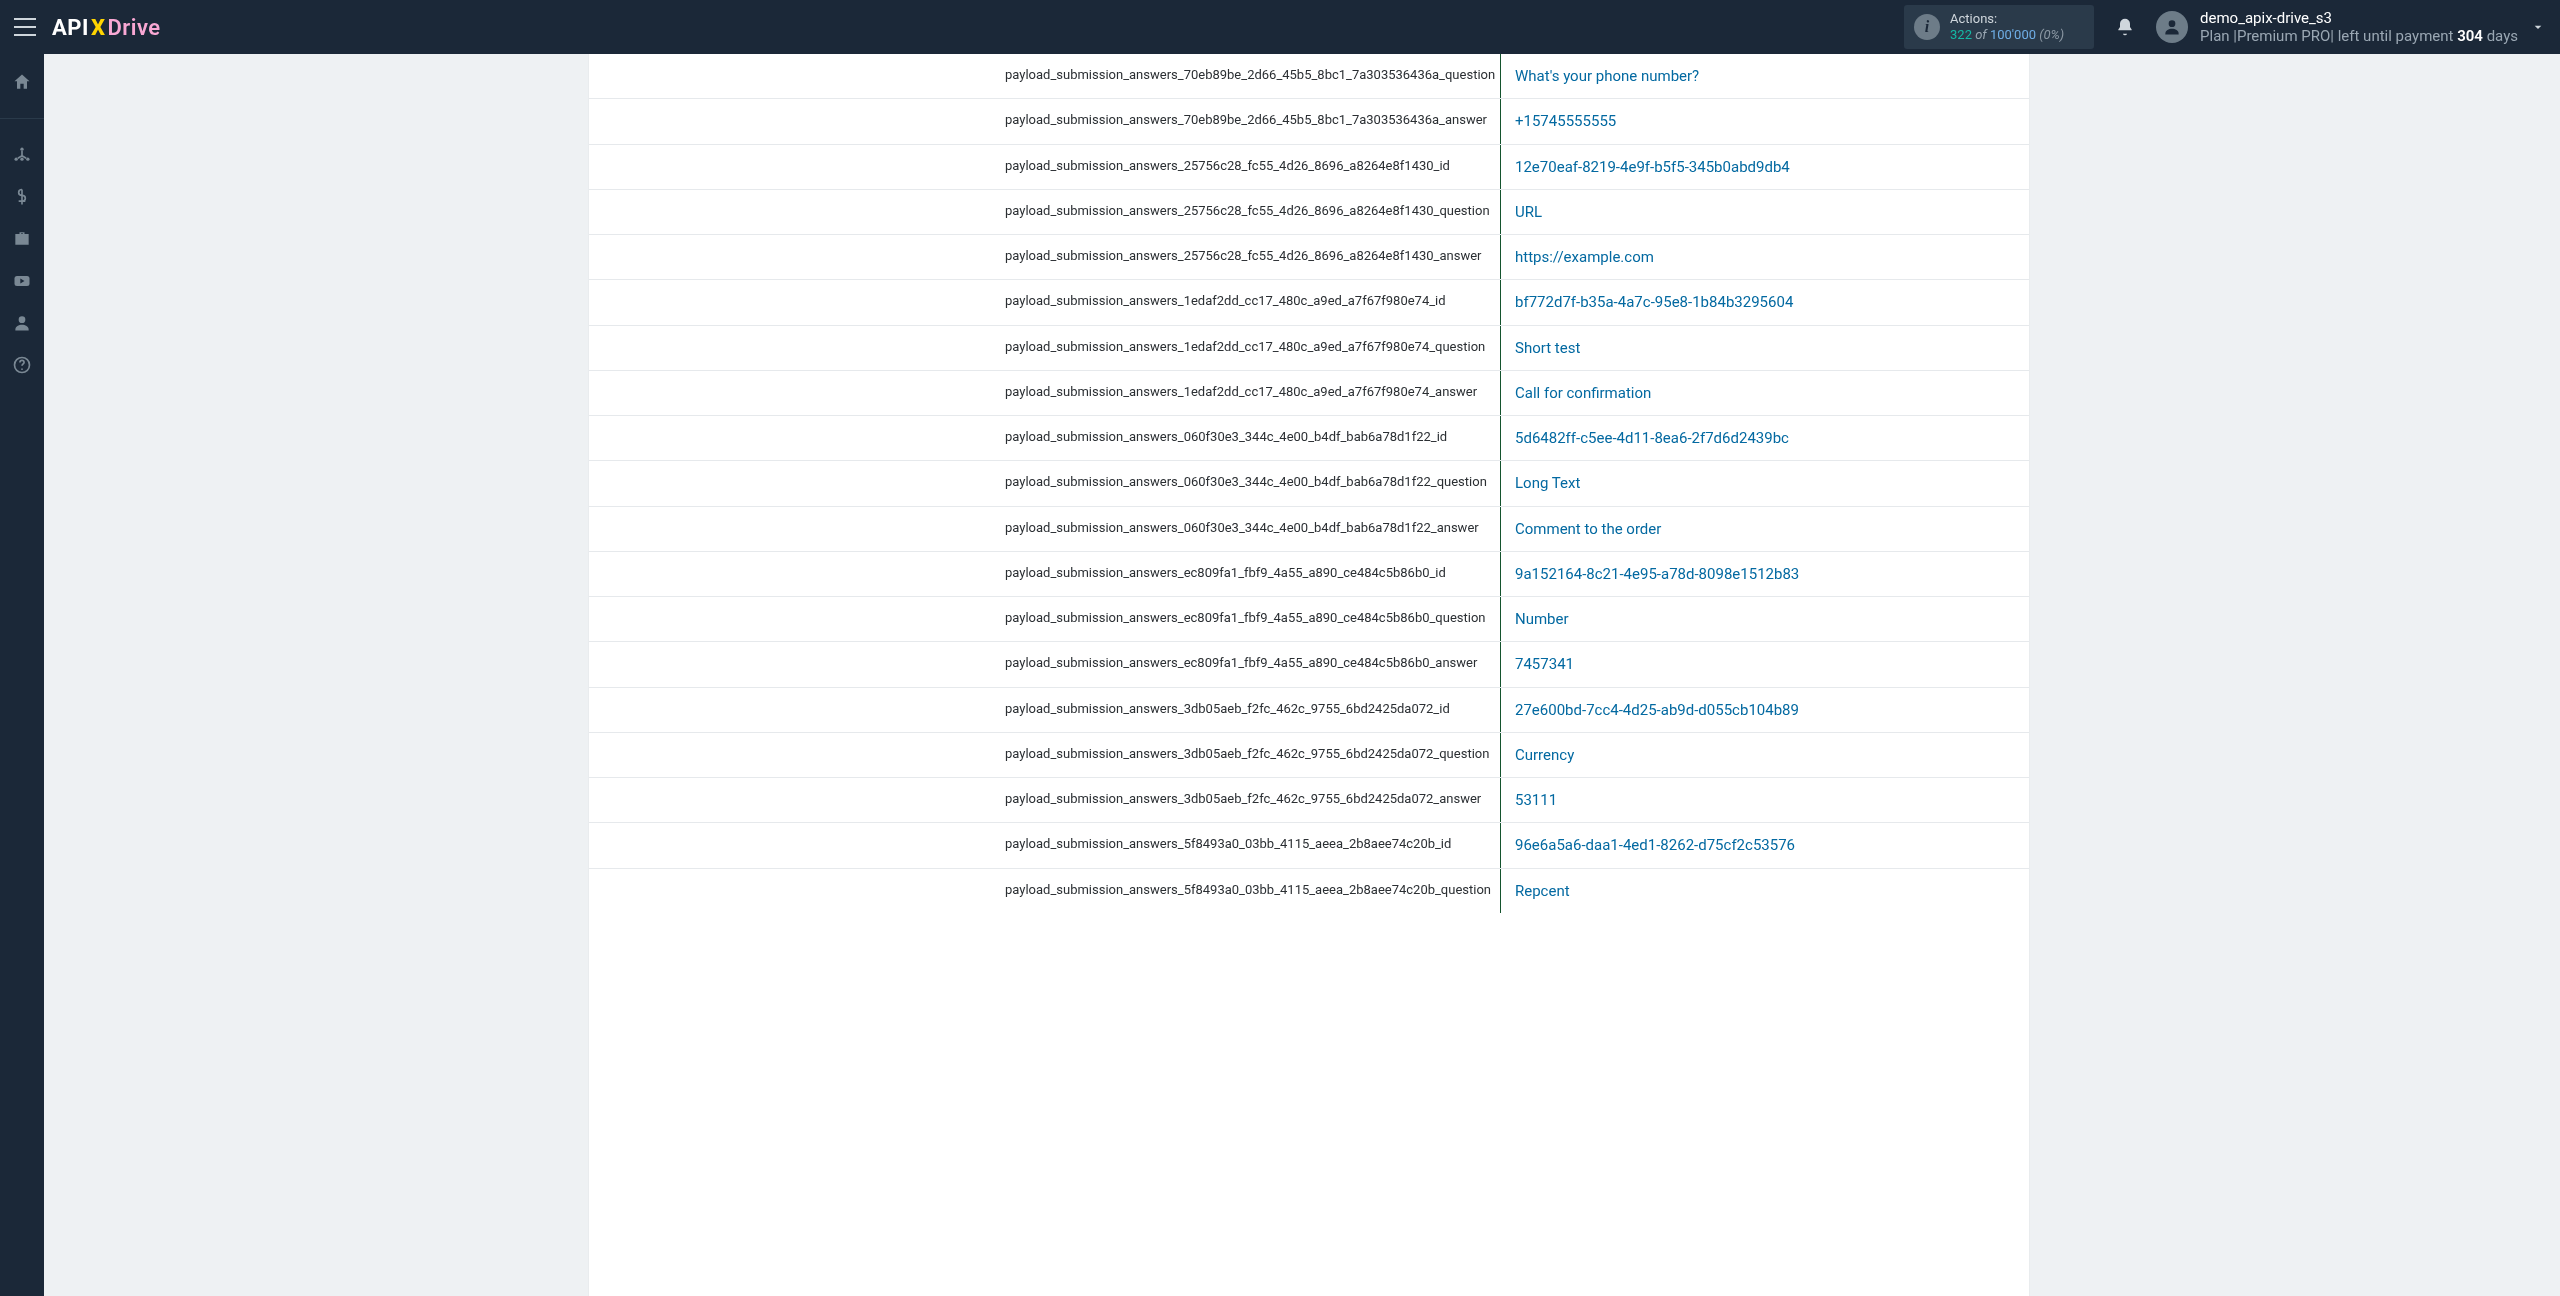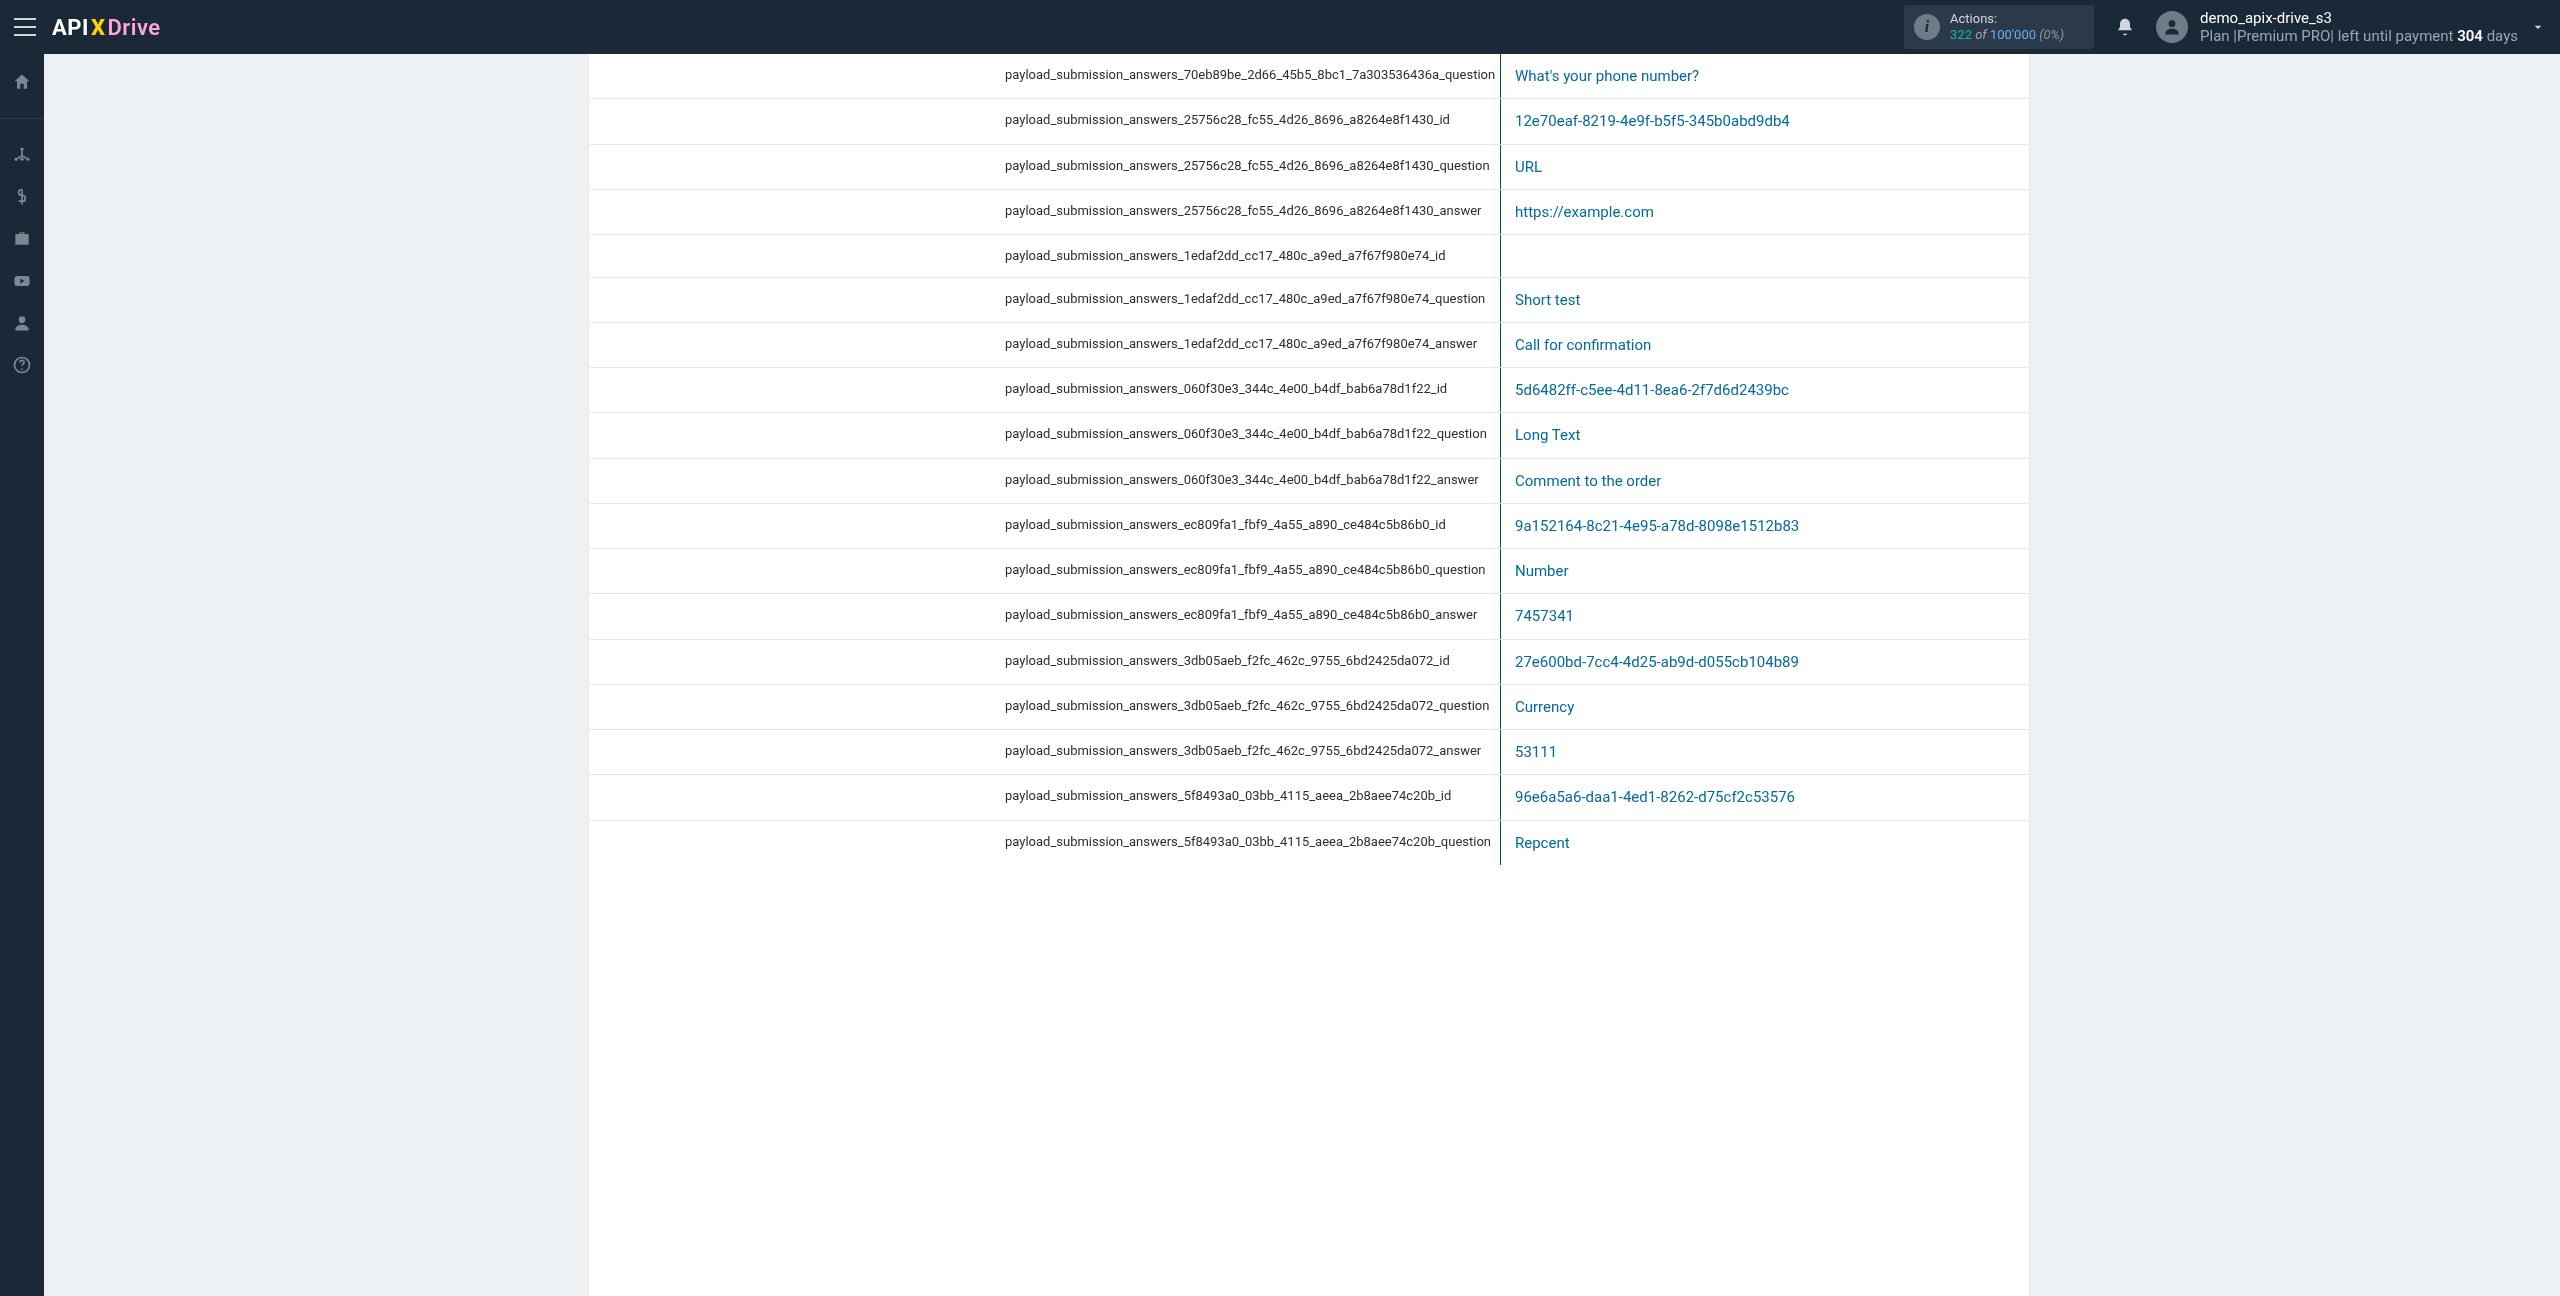--- a/index.html
+++ b/index.html
@@ -197,36 +197,42 @@
   <div class="main">
     <div class="card">
       <div class="table" id="rows-container">
           <div class="row">
             <div class="left-spacer"></div>
             <div class="cell-key">payload_submission_answers_70eb89be_2d66_45b5_8bc1_7a303536436a_question</div>
             <div class="cell-val">What's your phone number?</div>
           </div>
           <div class="row">
             <div class="left-spacer"></div>
+            <div class="cell-key">payload_submission_answers_70eb89be_2d66_45b5_8bc1_7a303536436a_answer</div>
+            <div class="cell-val">+15745555555</div>
+          </div>
+          <div class="row">
+            <div class="left-spacer"></div>
             <div class="cell-key">payload_submission_answers_25756c28_fc55_4d26_8696_a8264e8f1430_id</div>
             <div class="cell-val">12e70eaf-8219-4e9f-b5f5-345b0abd9db4</div>
           </div>
           <div class="row">
             <div class="left-spacer"></div>
             <div class="cell-key">payload_submission_answers_25756c28_fc55_4d26_8696_a8264e8f1430_question</div>
             <div class="cell-val">URL</div>
           </div>
           <div class="row">
             <div class="left-spacer"></div>
             <div class="cell-key">payload_submission_answers_25756c28_fc55_4d26_8696_a8264e8f1430_answer</div>
             <div class="cell-val">https://example.com</div>
           </div>
           <div class="row">
             <div class="left-spacer"></div>
             <div class="cell-key">payload_submission_answers_1edaf2dd_cc17_480c_a9ed_a7f67f980e74_id</div>
+            <div class="cell-val">bf772d7f-b35a-4a7c-95e8-1b84b3295604</div>
           </div>
           <div class="row">
             <div class="left-spacer"></div>
             <div class="cell-key">payload_submission_answers_1edaf2dd_cc17_480c_a9ed_a7f67f980e74_question</div>
             <div class="cell-val">Short test</div>
           </div>
           <div class="row">
             <div class="left-spacer"></div>
             <div class="cell-key">payload_submission_answers_1edaf2dd_cc17_480c_a9ed_a7f67f980e74_answer</div>
             <div class="cell-val">Call for confirmation</div>

